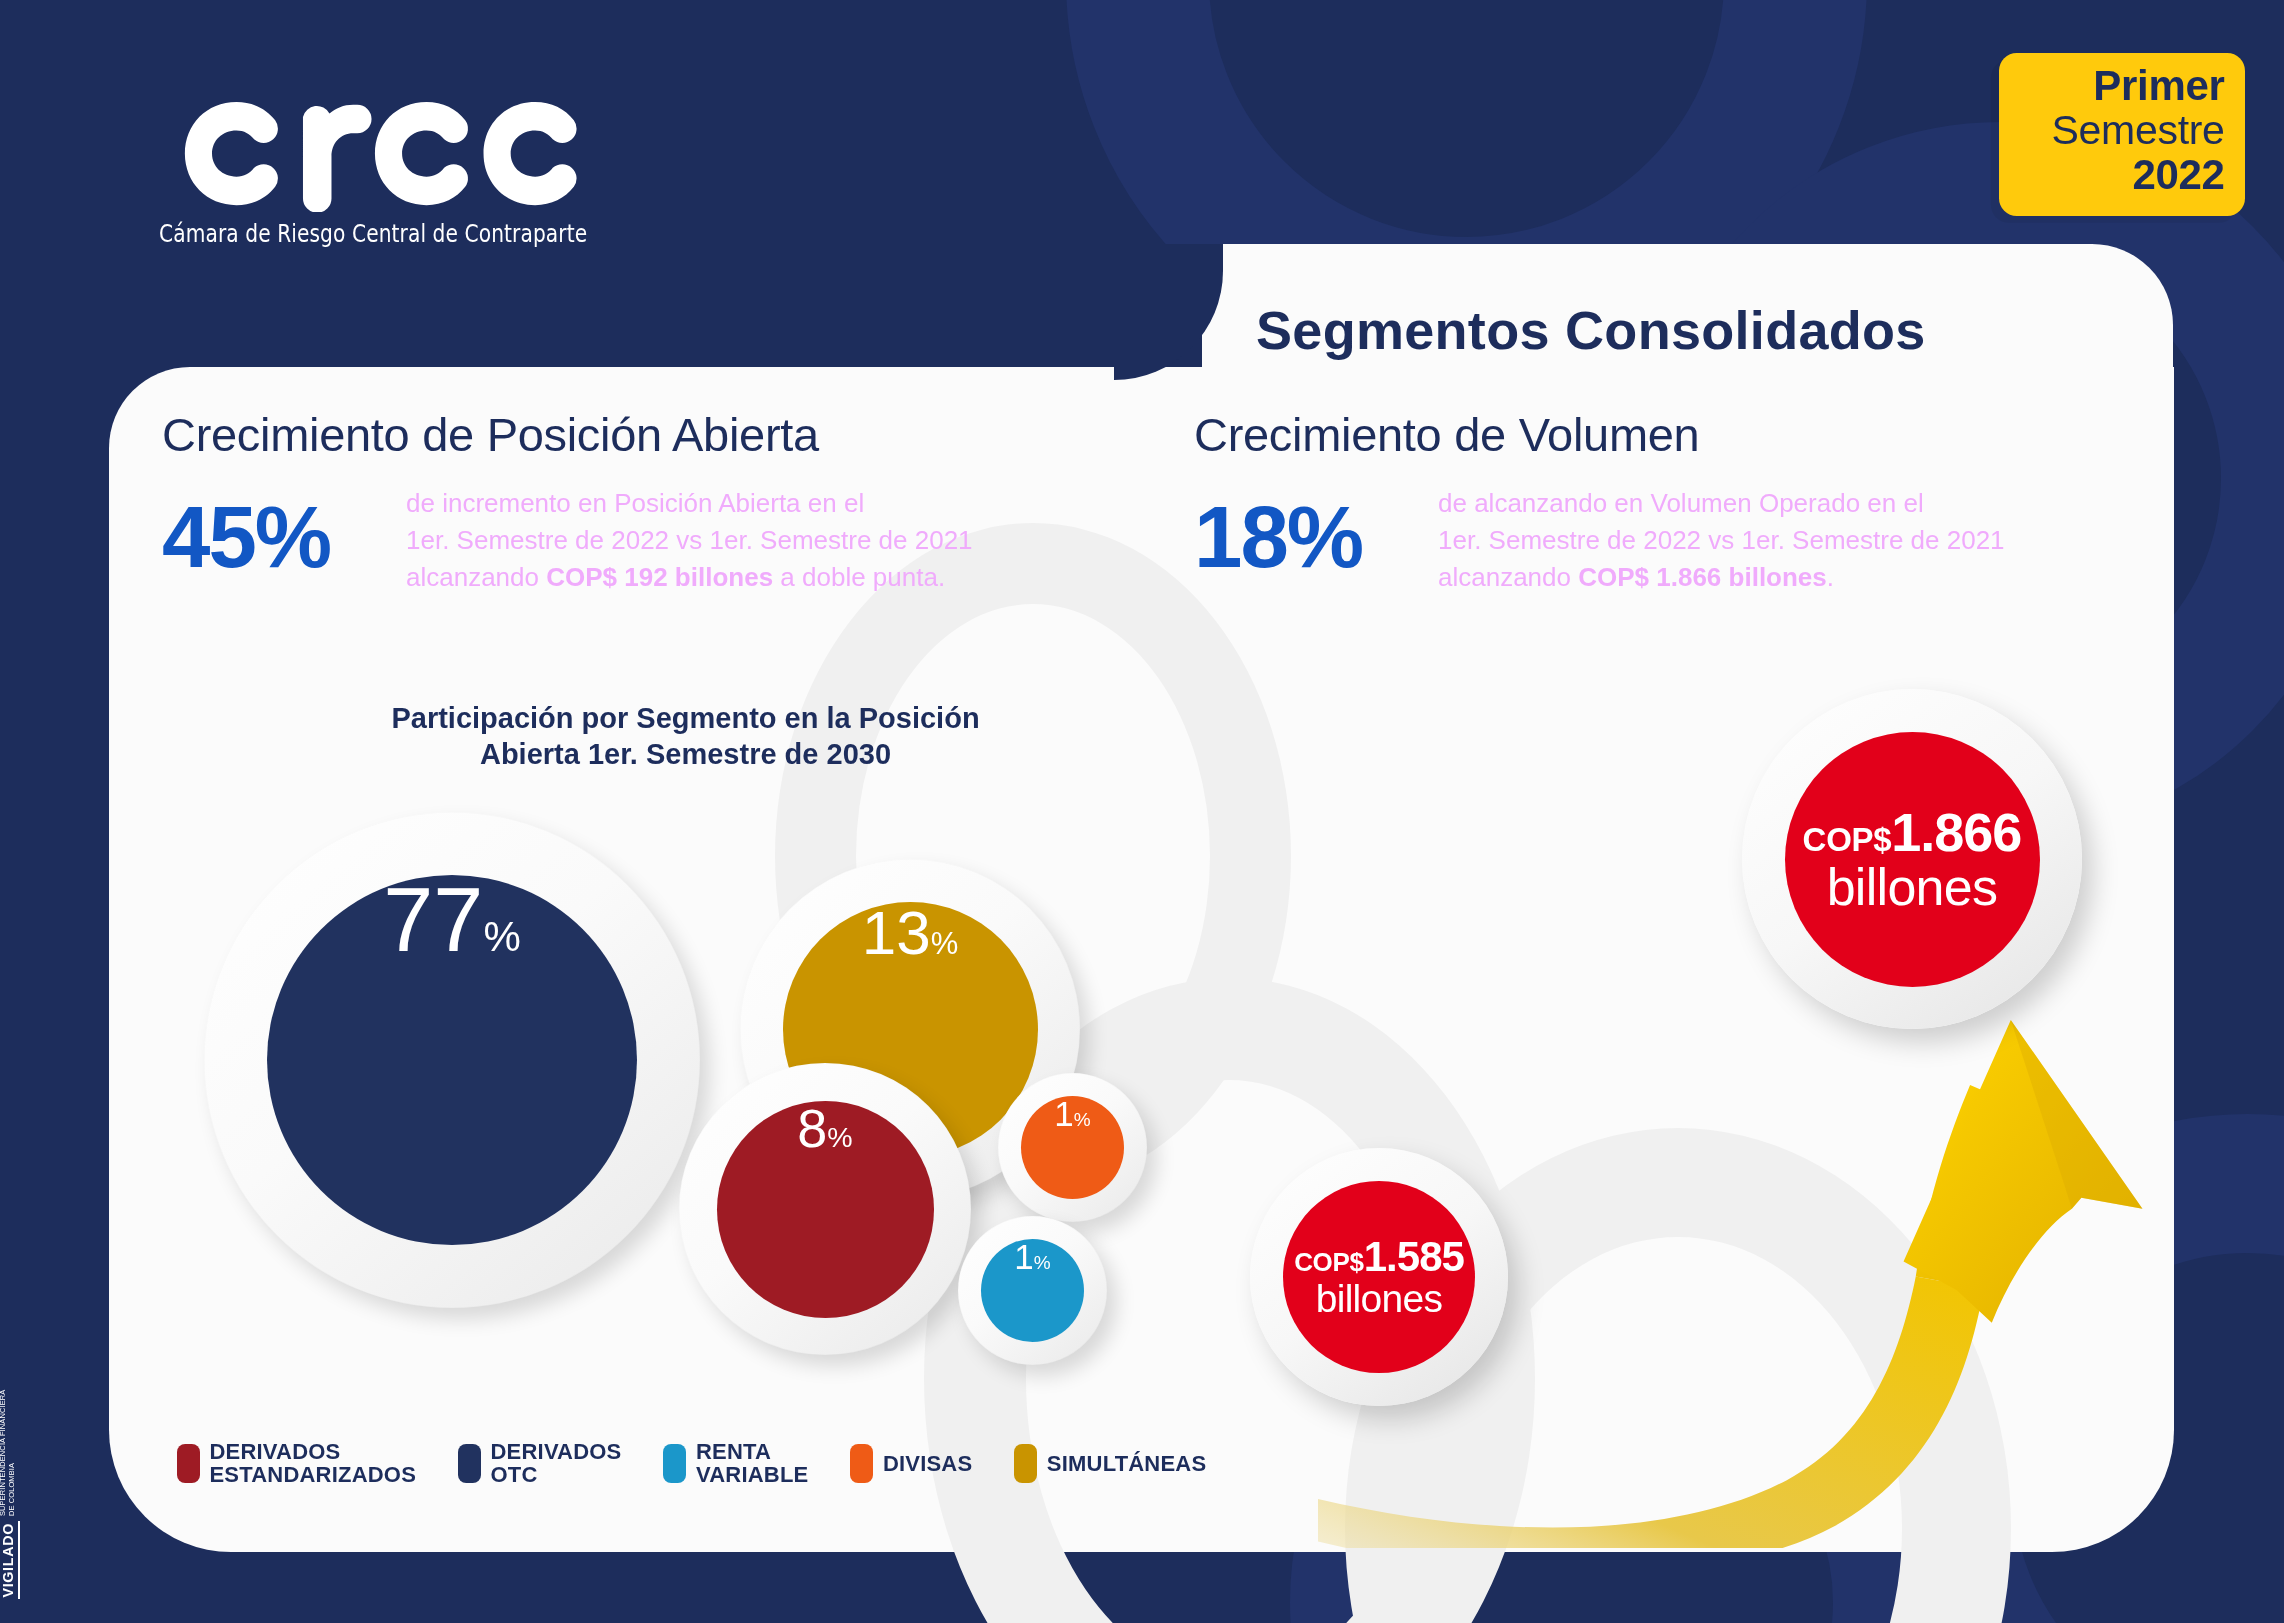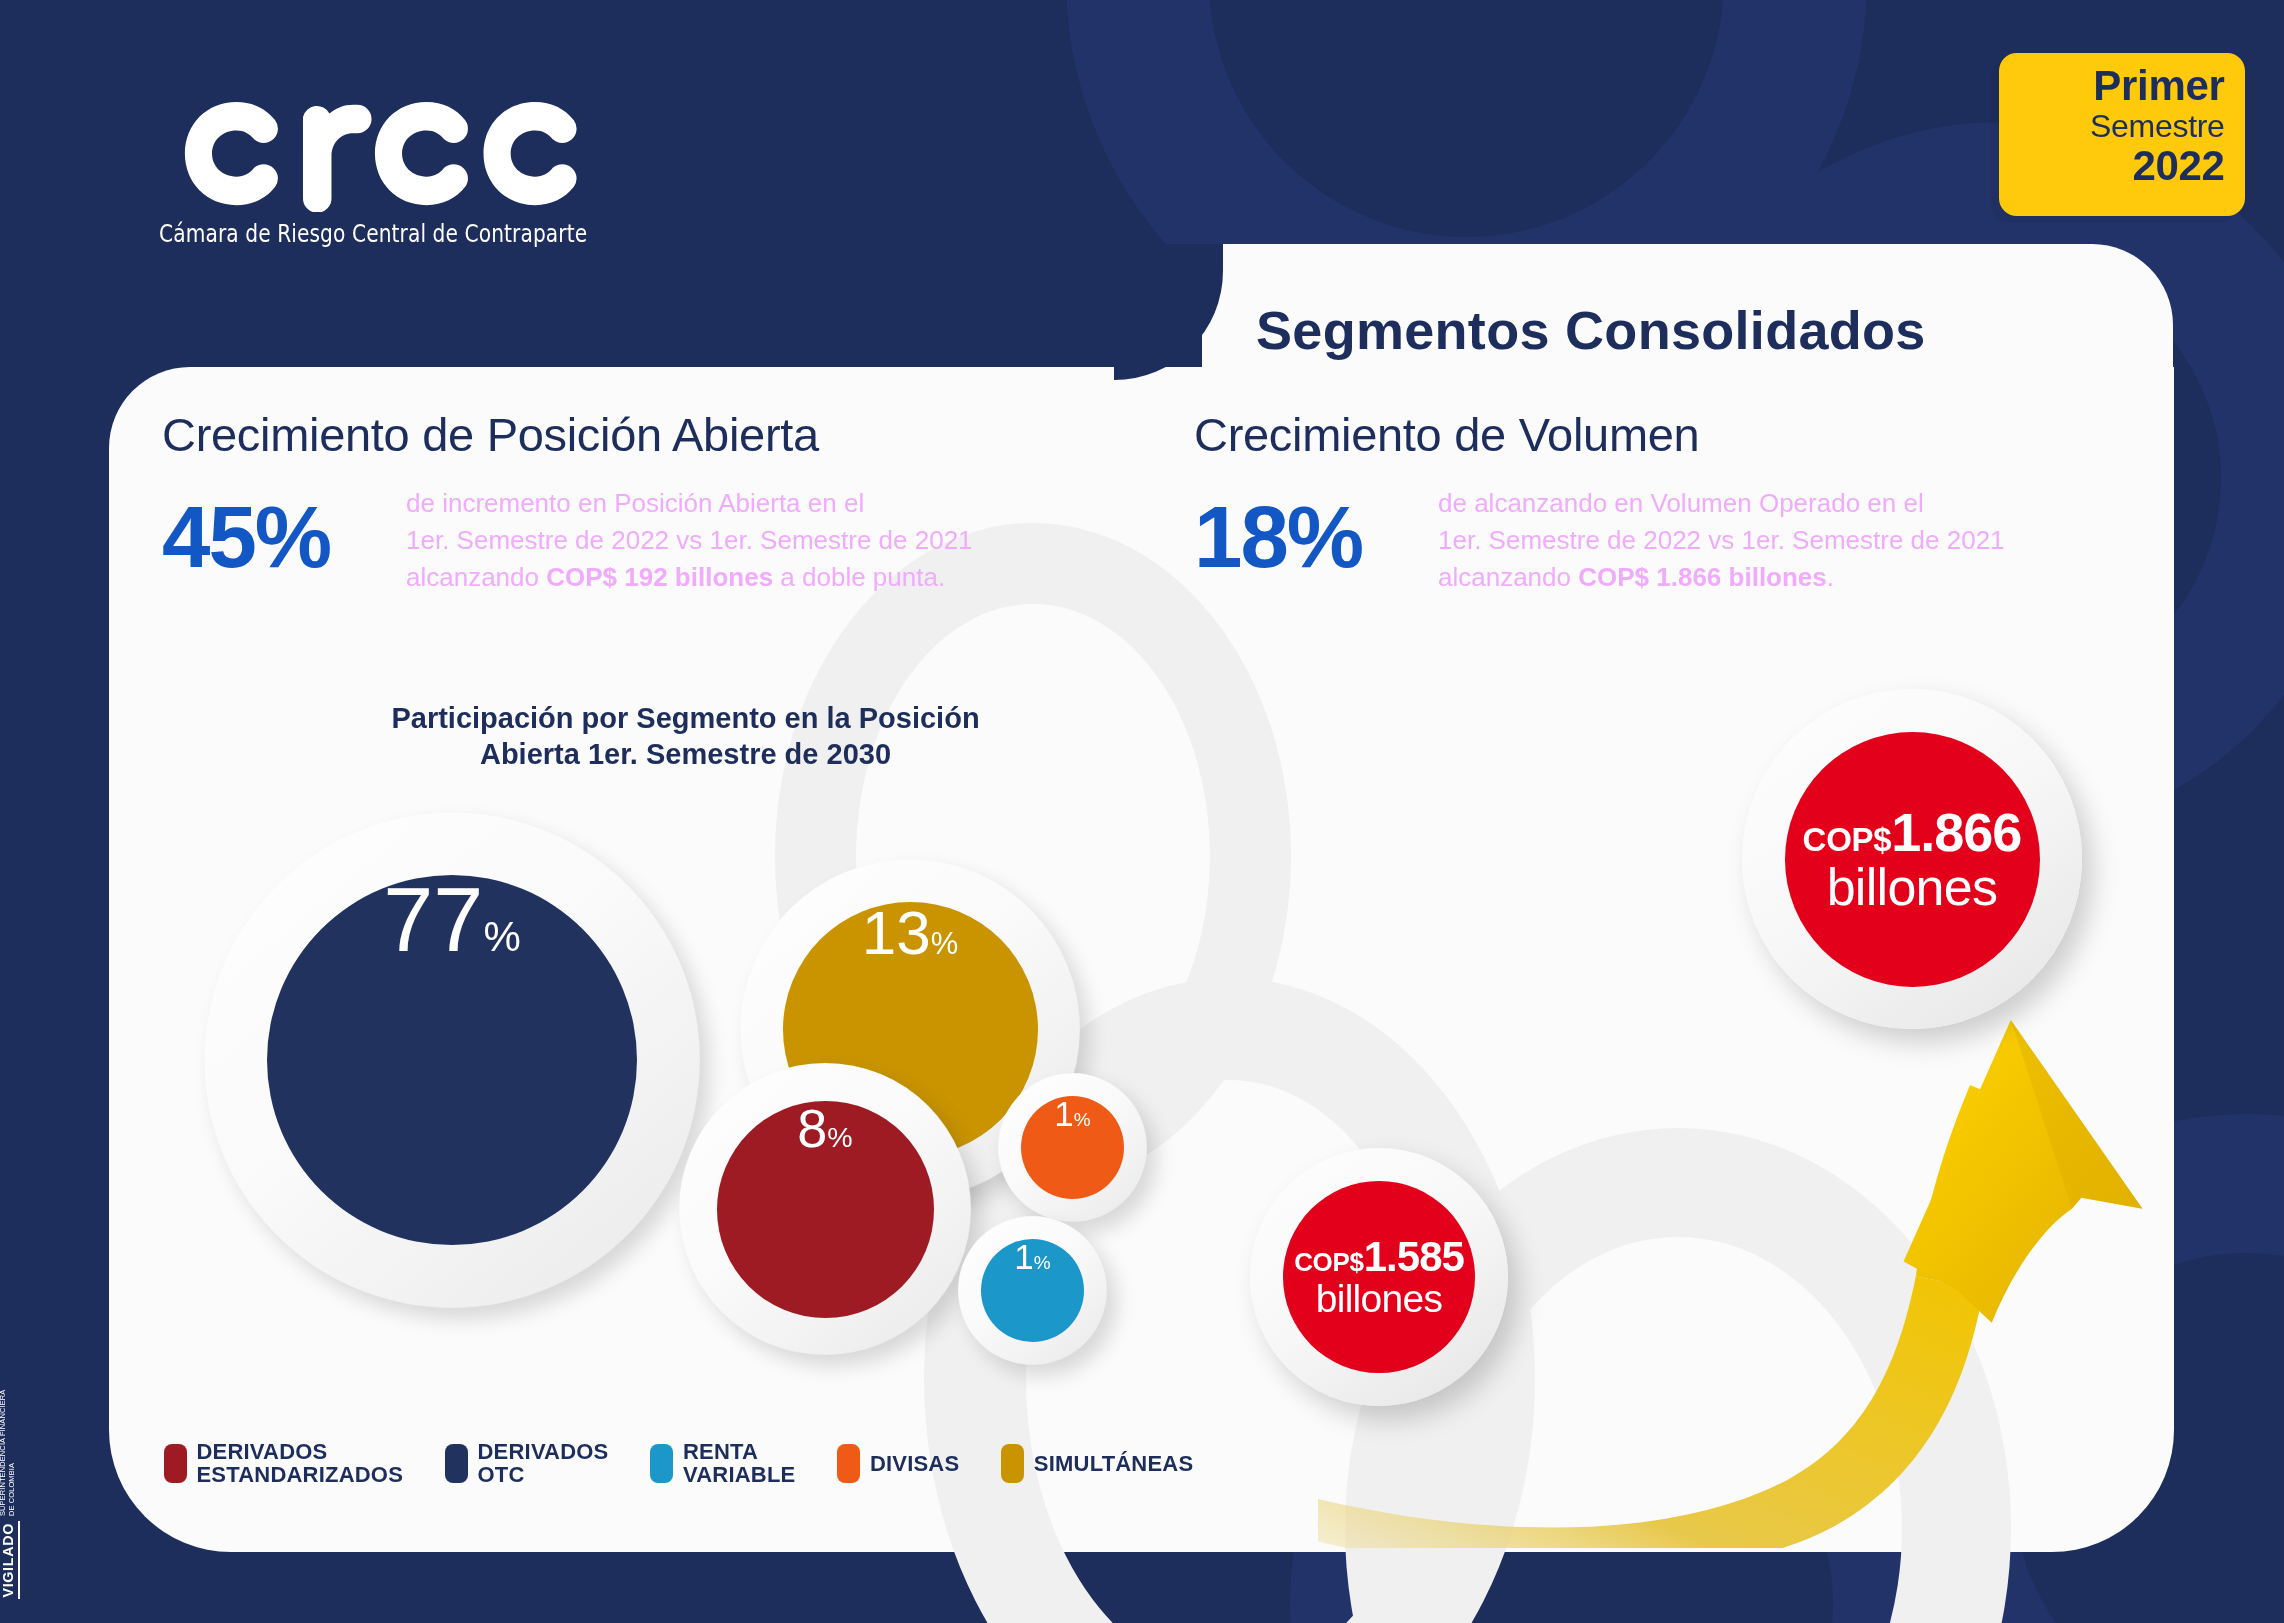--- a/index.html
+++ b/index.html
@@ -54,21 +54,21 @@
     width: 246px; height: 163px;
     background: #ffca0c;
     border-radius: 17.7px;
     color: #1d2d5c;
     text-align: right;
     padding: 12.2px 20.4px 6.8px 13.6px;
     line-height: 1.0;
     box-shadow: -8.1px 6.8px 0 rgba(0,0,0,0.06);
   }
   .badge-l1 { font-size: 42px; font-weight: bold; letter-spacing: -0.3px; }
-  .badge-l2 { font-size: 32px; font-weight: 400; letter-spacing: -0.3px; margin-top: 2.7px;}
+  .badge-l2 { font-size: 41px; font-weight: 400; letter-spacing: -0.3px; margin-top: 2.7px;}
   .badge-l3 { font-size: 42px; font-weight: bold; letter-spacing: -0.3px; margin-top: 2.7px;}
 
   
   .vigilado {
     position: absolute; left: 20.4px; bottom: 24.4px;
     width: 43px; height: 217px;
     color: #ffffff;
   }
   .vig-inner {
     position: absolute; left: 0; bottom: 0;
@@ -242,21 +242,21 @@
   #m-small .disc { width: 192px; height: 192px; }
   #m-small .cop { font-size: 26px; }
   #m-small .val { font-size: 42px; }
   #m-small .l2  { font-size: 39px; margin-top: -4.1px; }
 
   
   .arrow-wrap { position: absolute; left: 1318px; top: 1005px; width: 829px; height: 543px; }
 
   
   .legend {
-    position: absolute; left: 164px; top: 1440px;
+    position: absolute; left: 177px; top: 1440px;
     display: flex; align-items: center; gap: 0;
   }
   .legend-item { display: flex; align-items: center; margin-right: 42px; }
   .swatch { width: 23px; height: 39px; border-radius: 8.1px; margin-right: 9.5px; flex: none; }
   .legend-label {
     color: #1d2d5c; font-size: 22px; font-weight: bold;
     line-height: 1.05; letter-spacing: 0.2px; white-space: pre-line;
   }
 </style>
 </head>

